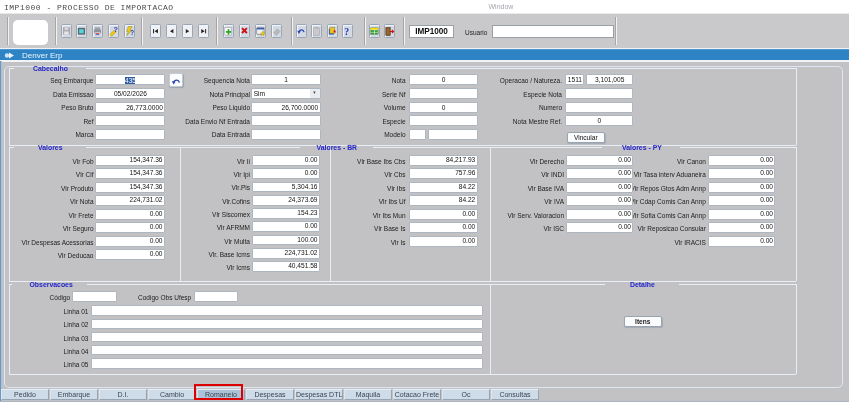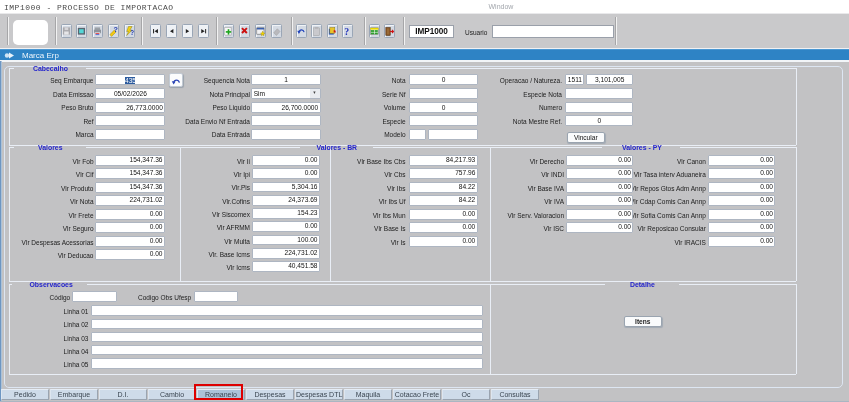--- a/index.html
+++ b/index.html
@@ -128,21 +128,21 @@
   </svg>
 <div style="position:absolute;left:409.3px;top:25.3px;width:44.5px;height:12.9px;background:#fff;border:1px solid #9aa0aa;text-align:center;font-size:8.2px;font-weight:bold;line-height:11.5px;color:#111">IMP1000</div>
 <div style="position:absolute;left:465px;top:28.5px;font-size:6.5px;color:#222">Usuario</div>
 <div style="position:absolute;left:492px;top:25.3px;width:122px;height:12.9px;background:#fff;border:1px solid #9aa0aa"></div>
 <div style="position:absolute;left:0;top:48.6px;width:849px;height:11.8px;background:#2e83c5;border-top:1px solid #4a97d2"></div>
 <div style="position:absolute;left:0;top:60.4px;width:849px;height:1.5px;background:#f2f5f8"></div>
 <svg style="left:4px;top:50.5px" width="12" height="9" viewBox="0 0 12 9">
     <circle cx="3" cy="4.5" r="2.2" fill="#cfe4f4"></circle>
     <path d="M5 1.5 L10 4.5 L5 7.5 Z" fill="#e8f2fa"></path>
   </svg>
-<div style="position:absolute;left:22px;top:51px;font-size:8px;color:#eef5fb">Marca Erp</div>
+<div style="position:absolute;left:22px;top:51px;font-size:8px;color:#eef5fb">Denver Erp</div>
 <div style="position:absolute;left:0;top:60.5px;width:2px;height:341.5px;background:linear-gradient(90deg,#6d96c2 0 1.2px,#aac1d8 1.2px)"></div>
 <div style="position:absolute;left:4px;top:65.5px;width:839px;height:322.8px;border:1.5px solid #dde6f2;border-radius:5px"></div>
 <div class="gl" style="left:8.5px;top:67.5px;width:5.0px;height:1.2px"></div>
 <div class="gl" style="left:86px;top:67.5px;width:709.5px;height:1.2px"></div>
 <div class="gl" style="left:8.5px;top:67.5px;width:1.2px;height:77.5px"></div>
 <div class="gl" style="left:795.5px;top:67.5px;width:1.2px;height:77.5px"></div>
 <div class="gl" style="left:8.5px;top:145px;width:787.0px;height:1.2px"></div>
 <div class="gt" style="left:33px;top:64.5px">Cabecalho</div>
 <div class="gl" style="left:8.5px;top:146.5px;width:5.5px;height:1.2px"></div>
 <div class="gl" style="left:86px;top:146.5px;width:214px;height:1.2px"></div>

